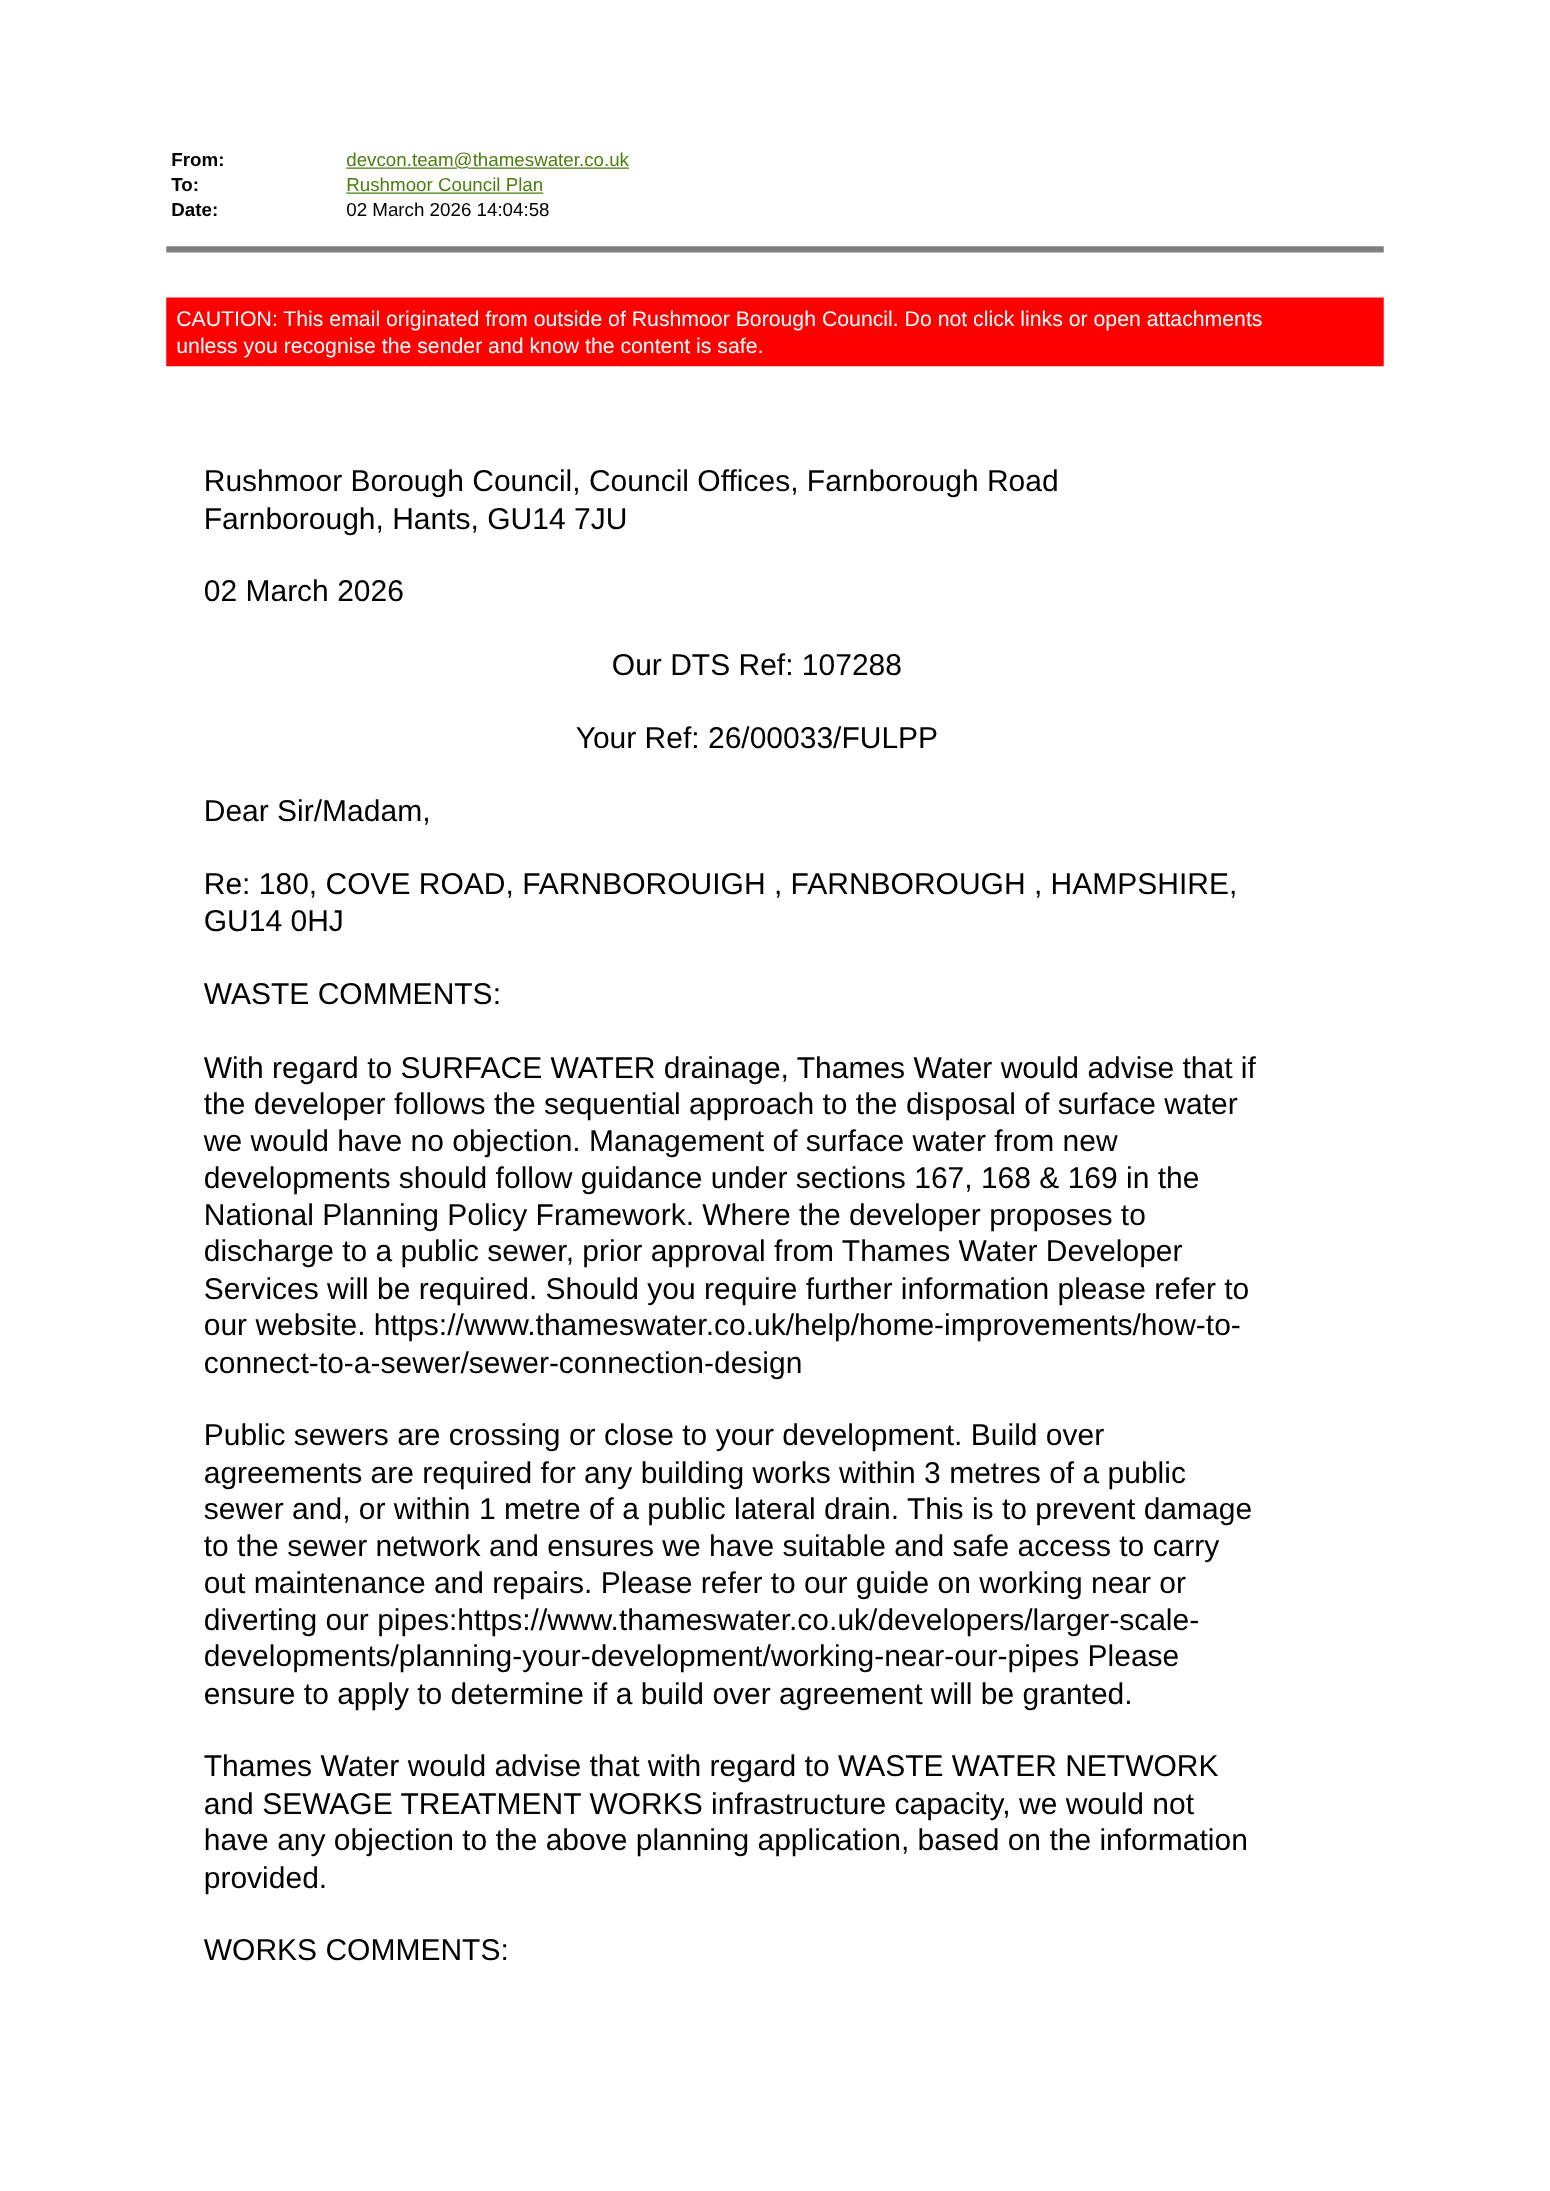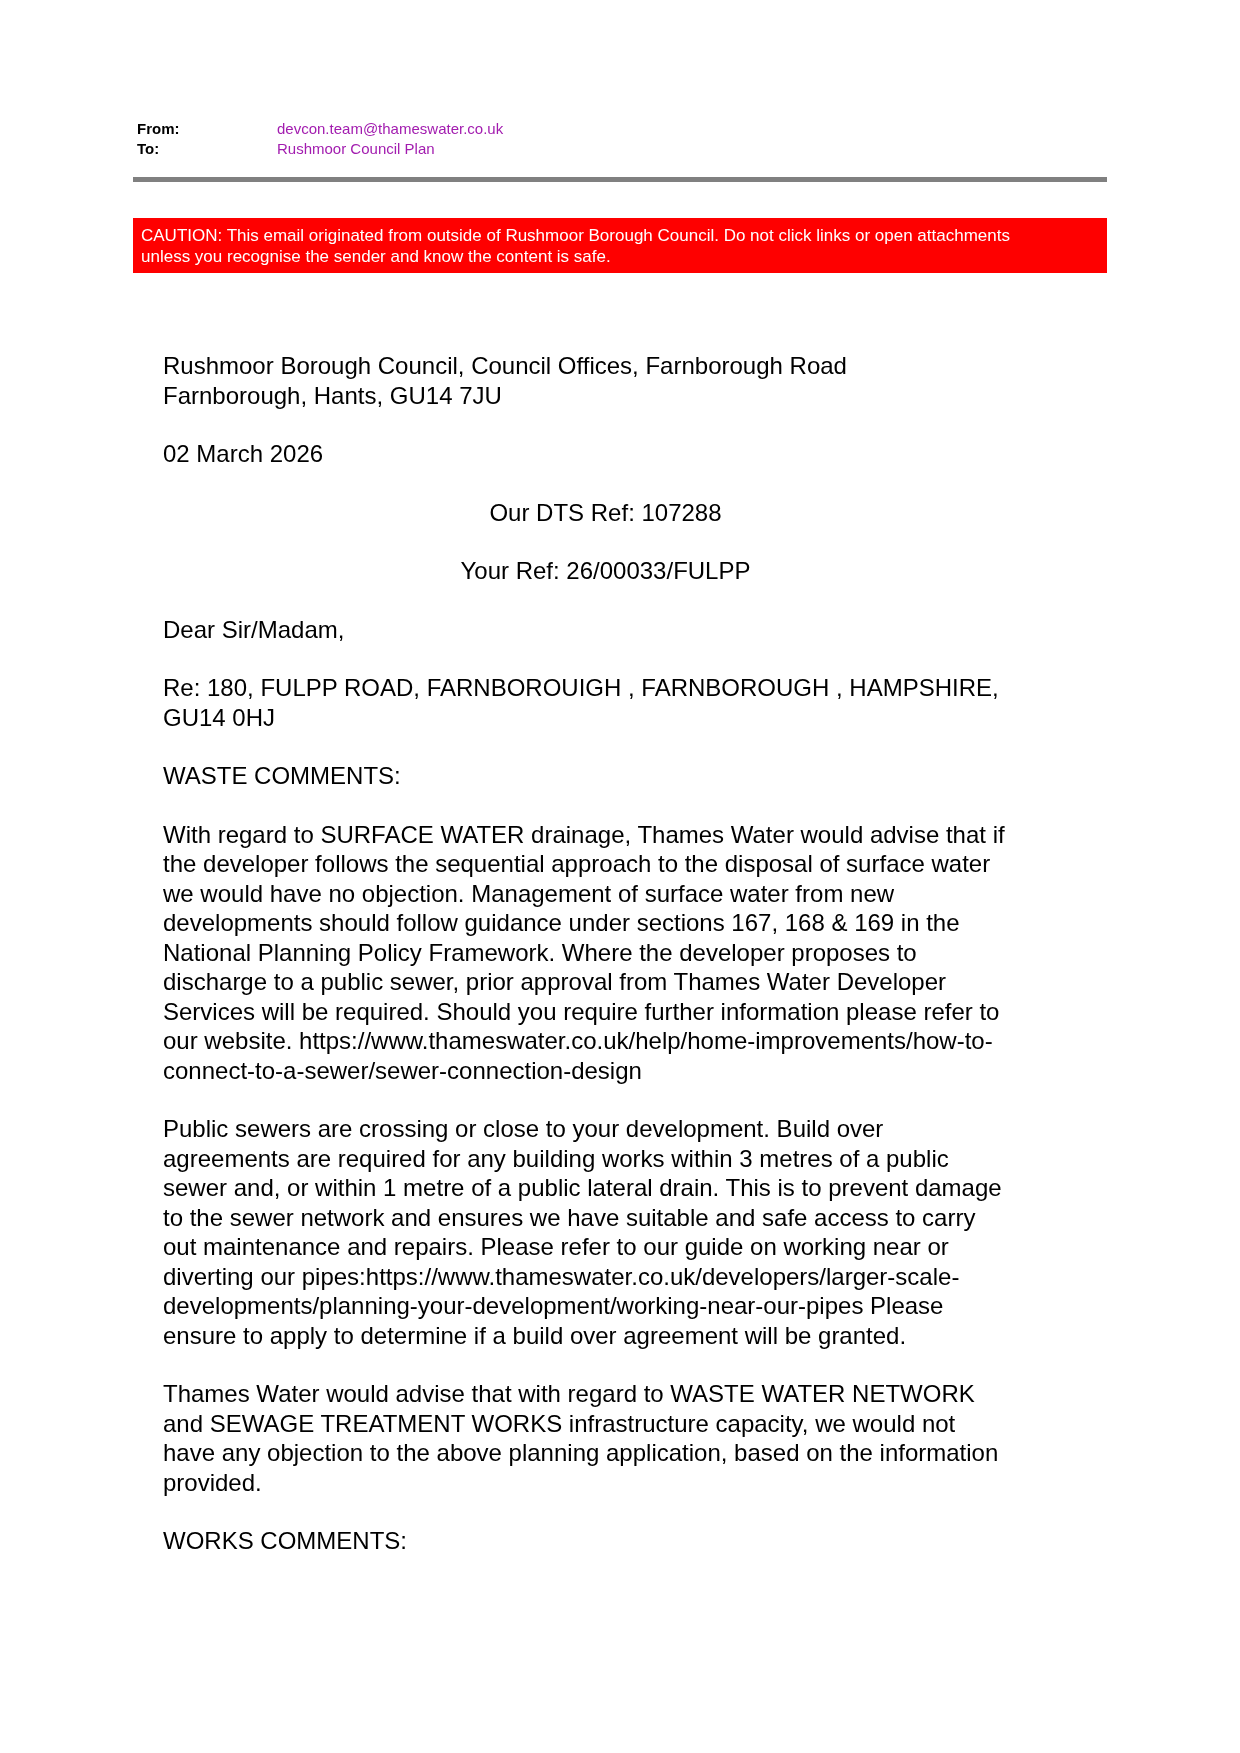--- a/index.html
+++ b/index.html
@@ -22,21 +22,22 @@
     display: flex;
     line-height: 20px;
   }
   .meta-label {
     width: 140px;
     font-weight: 700;
     flex: 0 0 140px;
   }
   .meta-value { font-weight: 400; }
   .meta-link {
-    color: #a21caf;
+    color: #4d7c0f;
+    text-decoration: underline;
     cursor: pointer;
   }
   
   .divider {
     margin: 18px 0 0 133px;
     width: 974px;
     height: 5px;
     background: #808080;
   }
   
@@ -70,35 +71,39 @@
 
   <div class="email-header">
     <div class="meta-row">
       <span class="meta-label">From:</span>
       <span class="meta-value meta-link">devcon.team@thameswater.co.uk</span>
     </div>
     <div class="meta-row">
       <span class="meta-label">To:</span>
       <span class="meta-value meta-link">Rushmoor Council Plan</span>
     </div>
+    <div class="meta-row">
+      <span class="meta-label">Date:</span>
+      <span class="meta-value">02 March 2026 14:04:58</span>
+    </div>
   </div>
 
   <div class="divider"></div>
 
   <div class="caution-banner">CAUTION: This email originated from outside of Rushmoor Borough Council. Do not click links or open attachments
 unless you recognise the sender and know the content is safe.</div>
 
   <div class="letter">
     <div class="block">Rushmoor Borough Council, Council Offices, Farnborough Road
 Farnborough, Hants, GU14 7JU</div>
     <div class="block">02 March 2026</div>
     <div class="block right">Our DTS Ref: 107288</div>
     <div class="block right">Your Ref: 26/00033/FULPP</div>
     <div class="block">Dear Sir/Madam,</div>
-    <div class="block">Re: 180, FULPP ROAD, FARNBOROUIGH , FARNBOROUGH , HAMPSHIRE,
+    <div class="block">Re: 180, COVE ROAD, FARNBOROUIGH , FARNBOROUGH , HAMPSHIRE,
 GU14 0HJ</div>
     <div class="block">WASTE COMMENTS:</div>
     <div class="block">With regard to SURFACE WATER drainage, Thames Water would advise that if
 the developer follows the sequential approach to the disposal of surface water
 we would have no objection. Management of surface water from new
 developments should follow guidance under sections 167, 168 &amp; 169 in the
 National Planning Policy Framework. Where the developer proposes to
 discharge to a public sewer, prior approval from Thames Water Developer
 Services will be required. Should you require further information please refer to
 our website. https://www.thameswater.co.uk/help/home-improvements/how-to-

